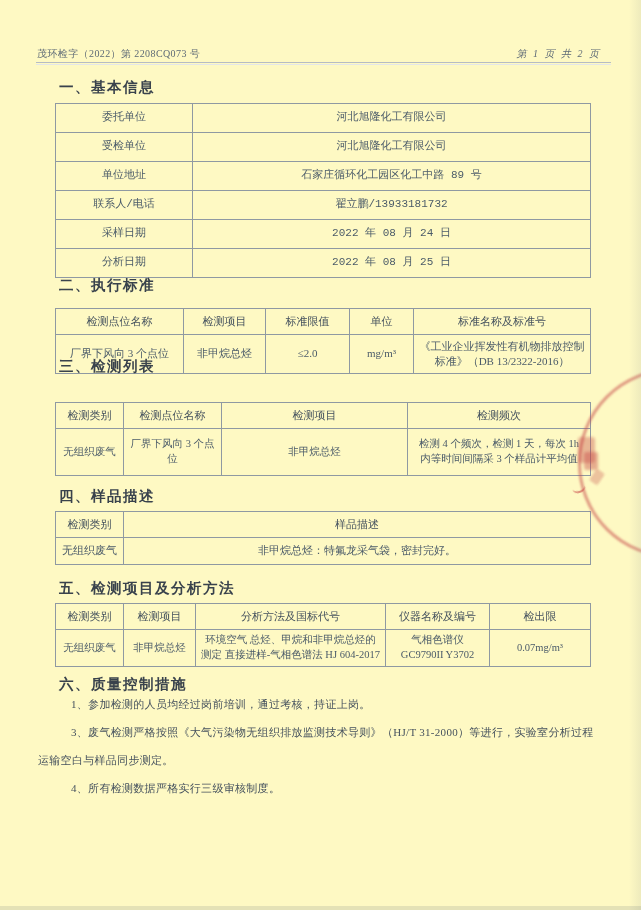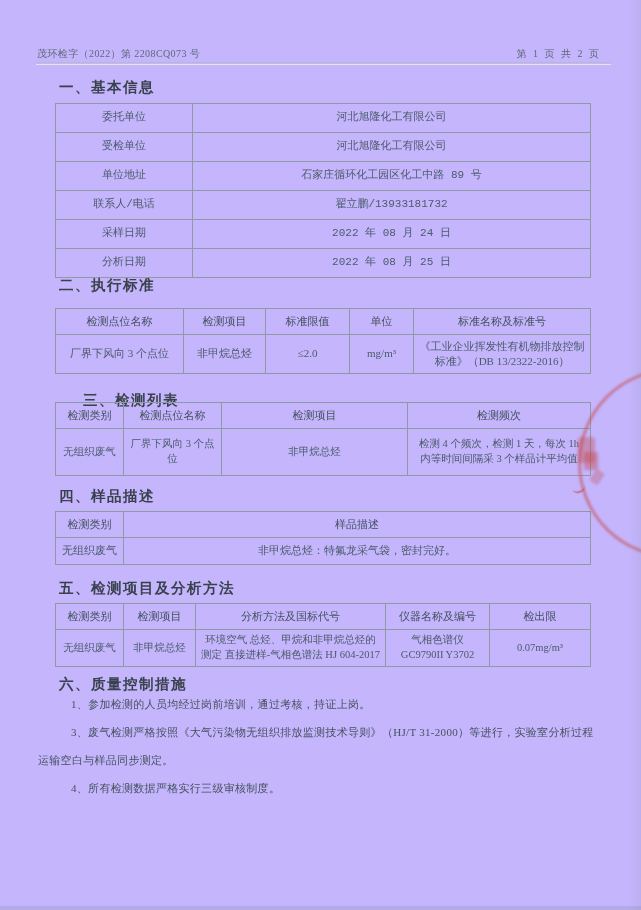--- a/index.html
+++ b/index.html
@@ -1,37 +1,37 @@
 <!DOCTYPE html>
 <html><head>
 <meta charset="utf-8">
 <style>
   html,body { margin:0; padding:0; background:#ffffff; }
   .page {
     position:relative; width:641px; height:910px; overflow:hidden;
-    background:#c4b5fd;
+    background:#fef9c3;
     font-family:"Liberation Serif","DejaVu Serif",serif;
     color:#4b5b69;
   }
   
   .edge-right { position:absolute; top:0; right:0; width:12px; height:100%;
     background:linear-gradient(to right, rgba(120,130,140,0), rgba(120,130,140,0.12)); }
   .edge-bottom { position:absolute; bottom:0; left:0; width:100%; height:4px;
     background:rgba(110,120,130,0.18); }
 
   
   .hdr-left  { position:absolute; left:37px;  top:47px; font-size:10px; color:#5d6a76; letter-spacing:0.4px; }
-  .hdr-right { position:absolute; right:40px; top:47px; font-size:10px; color:#5d6a76; letter-spacing:2px; }
+  .hdr-right { position:absolute; right:40px; top:47px; font-size:10px; color:#5d6a76; letter-spacing:2px;font-style:italic; }
   .hdr-line  { position:absolute; left:36px; right:30px; top:62px; border-top:1px solid #b6bcc3; }
   .hdr-line2 { position:absolute; left:36px; right:30px; top:64px; border-top:1px solid #e3e6e9; }
 
   
   .sec-title { position:absolute; left:59px; font-size:14.5px; font-weight:bold;
     color:#39424c; letter-spacing:1.5px; }
-  #t1 { top:78px; }  #t2 { top:276px; } #t3 { top:391px;margin-left:24px; }
+  #t1 { top:78px; }  #t2 { top:276px; } #t3 { top:357px; }
   #t4 { top:487px; } #t5 { top:579px; } #t6 { top:675px; }
 
   
   .tbl-wrap { position:absolute; left:55px; width:536px; }
   #tbl1 { top:103px; } #tbl2 { top:308px; } #tbl3 { top:402px; }
   #tbl4 { top:511px; } #tbl5 { top:603px; }
   table { border-collapse:collapse; table-layout:fixed; width:100%; }
   td, th { border:1px solid #8f99a2; text-align:center; vertical-align:middle;
     font-weight:normal; font-size:11px; line-height:1.4; color:#4b5b69;
     padding:2px 5px; overflow:hidden; }

